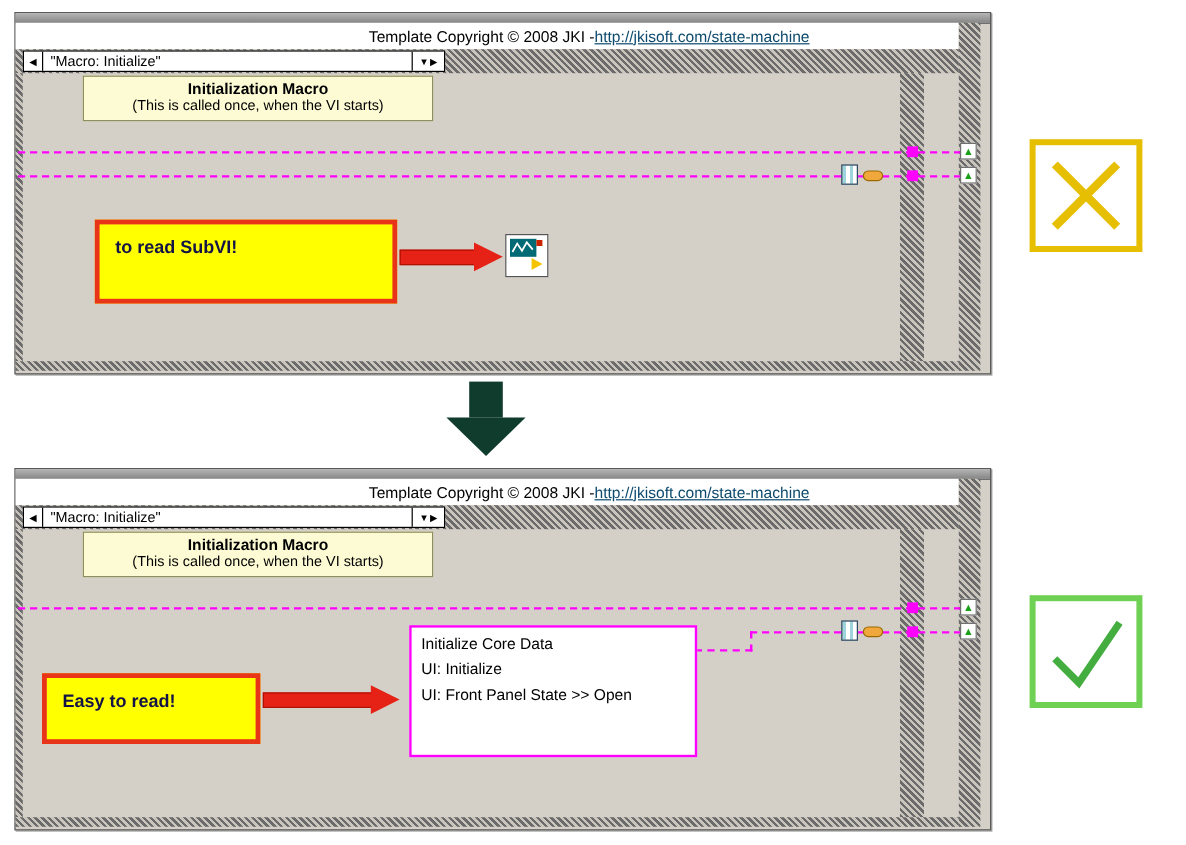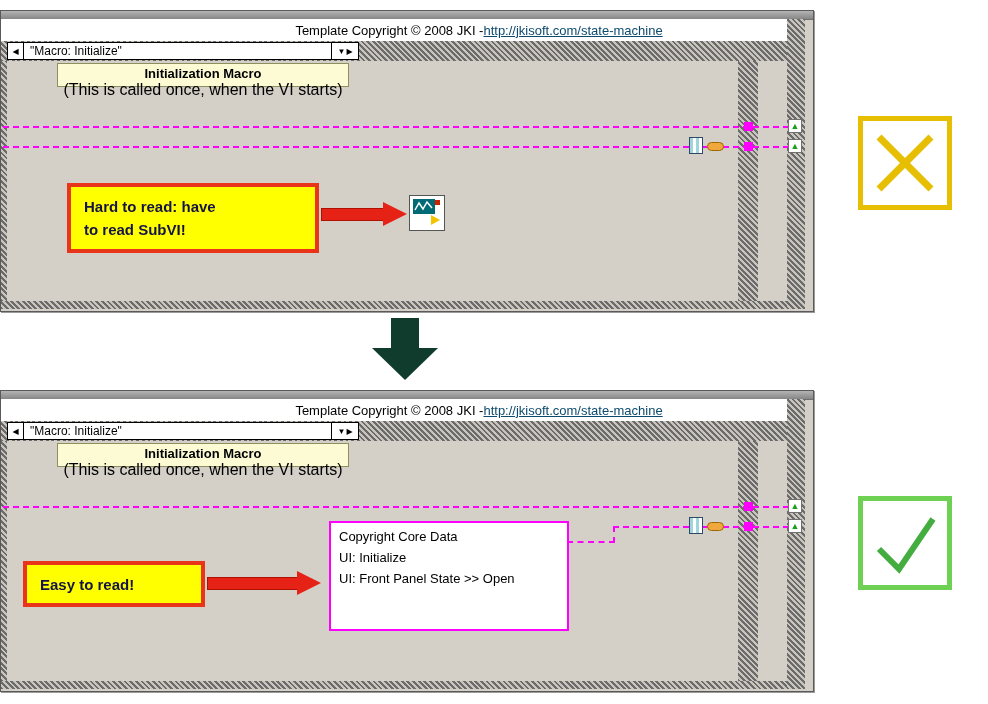--- a/index.html
+++ b/index.html
@@ -1,21 +1,21 @@
 <!DOCTYPE html>
 <html><head>
 <meta charset="utf-8">
 <style>
   html,body{margin:0;padding:0;}
   body{
     width:988px;height:704px;position:relative;background:#ffffff;
     font-family:"Liberation Sans", sans-serif;overflow:hidden;color:#000;
   }
   
-  .panel{position:absolute;left:0;width:812px;height:300px;background:#d4d0c8;
+  .panel{position:absolute;left:12px;width:812px;height:300px;background:#d4d0c8;
          border:1px solid #5a5a5a;box-shadow:1px 1px 0 #9a9a9a;}
   #panel-top{top:10px;}
   #panel-bottom{top:390px;}
   .ridge{position:absolute;left:0;right:0;top:0;height:8px;
          background:linear-gradient(#b4b4b4,#868686);border-bottom:1px solid #6f6f6f;}
   .copyright{position:absolute;left:0;right:26px;top:8px;height:22px;background:#fff;
              display:flex;align-items:center;justify-content:center;padding-left:170px;
              font-size:13px;white-space:nowrap;box-sizing:border-box;}
   .copyright a{color:#0c4a6e;text-decoration:underline;cursor:pointer;}
   .hatch{background:repeating-linear-gradient(45deg,#6b6b6b 0,#6b6b6b 2px,#c9c5bd 2px,#c9c5bd 4px);}
@@ -25,24 +25,24 @@
   .strip-left{position:absolute;top:50px;bottom:10px;left:0;width:6px;}
   .strip-bottom{position:absolute;left:0;right:26px;bottom:2px;height:8px;}
   .selector{position:absolute;left:6px;top:31px;height:18px;width:352px;background:#fff;
             border:1px solid #000;display:flex;align-items:stretch;font-size:12px;
             box-sizing:border-box;cursor:pointer;}
   .sel-btn{width:15px;display:flex;align-items:center;justify-content:center;font-size:8px;}
   .sel-btn.left{border-right:1px solid #000;}
   .sel-grp{width:26px;border-left:1px solid #000;display:flex;align-items:center;
            justify-content:center;gap:1px;font-size:8px;}
   .sel-label{flex:1;display:flex;align-items:center;padding-left:6px;white-space:nowrap;overflow:hidden;}
-  .info{position:absolute;left:56px;top:52px;width:292px;height:24px;background:#fdfbd4;
+  .info{position:absolute;left:56px;top:52px;width:292px;height:38px;background:#fdfbd4;
         border:1px solid #8e8e5e;text-align:center;box-sizing:border-box;}
   .info-title{font-weight:bold;font-size:13px;margin-top:2px;}
-  .info-sub{font-size:16px;}
+  .info-sub{font-size:12px;}
   
   .wire{position:absolute;height:0;border-top:2px dashed #ff00ff;}
   .w1{top:115px;left:2px;right:14px;}
   .w2{top:135px;left:2px;right:14px;}
   .w2b{top:135px;left:612px;right:14px;}
   .conn-v{position:absolute;left:612px;top:135px;height:17px;width:0;border-left:2px dashed #ff00ff;}
   .conn-h{position:absolute;left:566px;top:150px;width:48px;height:0;border-top:2px dashed #ff00ff;}
   .jct{position:absolute;width:9px;height:9px;background:#ff00ff;left:743px;}
   .jct.a{top:111px;} .jct.b{top:131px;}
   .tunnel{position:absolute;right:11px;width:14px;height:14px;background:#fff;border:1px solid #707070;
@@ -50,21 +50,21 @@
   .tunnel.a{top:108px;} .tunnel.b{top:128px;}
   .dq{position:absolute;left:688px;top:123px;width:36px;height:24px;cursor:pointer;}
   .dq-grid{position:absolute;left:0;top:3px;width:14px;height:17px;border:1px solid #2e4a66;
            background:repeating-linear-gradient(90deg,#9fd4dc 0 3px,#ffffff 3px 6px);box-sizing:border-box;}
   .dq-pill{position:absolute;right:1px;top:8px;width:17px;height:9px;background:#f0a83c;
            border:1px solid #9a6a00;border-radius:5px;box-sizing:border-box;}
   
   .callout{position:absolute;background:#ffff00;border:4px solid #e83418;color:#131347;
            font-weight:bold;font-size:15px;box-sizing:border-box;line-height:1.55;}
   #callout-top{left:66px;top:172px;width:252px;height:70px;padding:8px 0 0 13px;}
-  #callout-bottom{left:22px;top:170px;width:182px;height:46px;padding:8px 0 0 13px;}
+  #callout-bottom{left:22px;top:170px;width:182px;height:59px;padding:8px 0 0 13px;}
   .ar-shaft{position:absolute;height:13px;background:#e62217;border:1px solid #b01000;box-sizing:border-box;}
   .ar-head{position:absolute;width:0;height:0;border-top:12px solid transparent;
            border-bottom:12px solid transparent;border-left:24px solid #e62217;}
   .subvi{position:absolute;left:408px;top:184px;width:36px;height:36px;background:#fff;
          border:1px solid #555;box-sizing:border-box;cursor:pointer;}
   .subvi-chart{position:absolute;left:3px;top:3px;width:22px;height:15px;background:#006a75;}
   .subvi-chart svg{display:block;width:100%;height:100%;}
   .subvi-dot{position:absolute;right:4px;top:4px;width:5px;height:5px;background:#cc2200;}
   .subvi-arrow{position:absolute;right:4px;bottom:5px;width:0;height:0;
                border-left:9px solid #f5c400;border-top:5px solid transparent;border-bottom:5px solid transparent;}
@@ -117,21 +117,20 @@
   <div class="jct b"></div>
   <div class="tunnel a">▲</div>
   <div class="tunnel b">▲</div>
 
   <div class="dq">
     <div class="dq-grid"></div>
     <div class="dq-pill"></div>
   </div>
 
   <div class="callout" id="callout-top">
-    <div>Hard to read: have</div>
     <div>to read SubVI!</div>
   </div>
   <div class="ar-shaft" style="left:320px;top:197px;width:64px;"></div>
   <div class="ar-head" style="left:382px;top:191px;"></div>
 
   <div class="subvi">
     <div class="subvi-chart">
       <svg viewBox="0 0 22 15">
           <polyline points="2,11 6,4 10,10 14,3 19,9" fill="none" stroke="#ffffff" stroke-width="1.5"></polyline>
         </svg>
@@ -186,21 +185,21 @@
     <div class="dq-pill"></div>
   </div>
 
   <div class="callout" id="callout-bottom">
     <div>Easy to read!</div>
   </div>
   <div class="ar-shaft" style="left:206px;top:186px;width:92px;"></div>
   <div class="ar-head" style="left:296px;top:180px;"></div>
 
   <div class="state-box">
-    <div>Copyright Core Data</div>
+    <div>Initialize Core Data</div>
     <div>UI: Initialize</div>
     <div>UI: Front Panel State &gt;&gt; Open</div>
   </div>
 </div>
 
 <div class="badge" id="badge-x">
   <svg viewBox="0 0 84 84">
     <line x1="16" y1="16" x2="68" y2="68" stroke="#e6be02" stroke-width="7"></line>
     <line x1="68" y1="16" x2="16" y2="68" stroke="#e6be02" stroke-width="7"></line>
   </svg>

